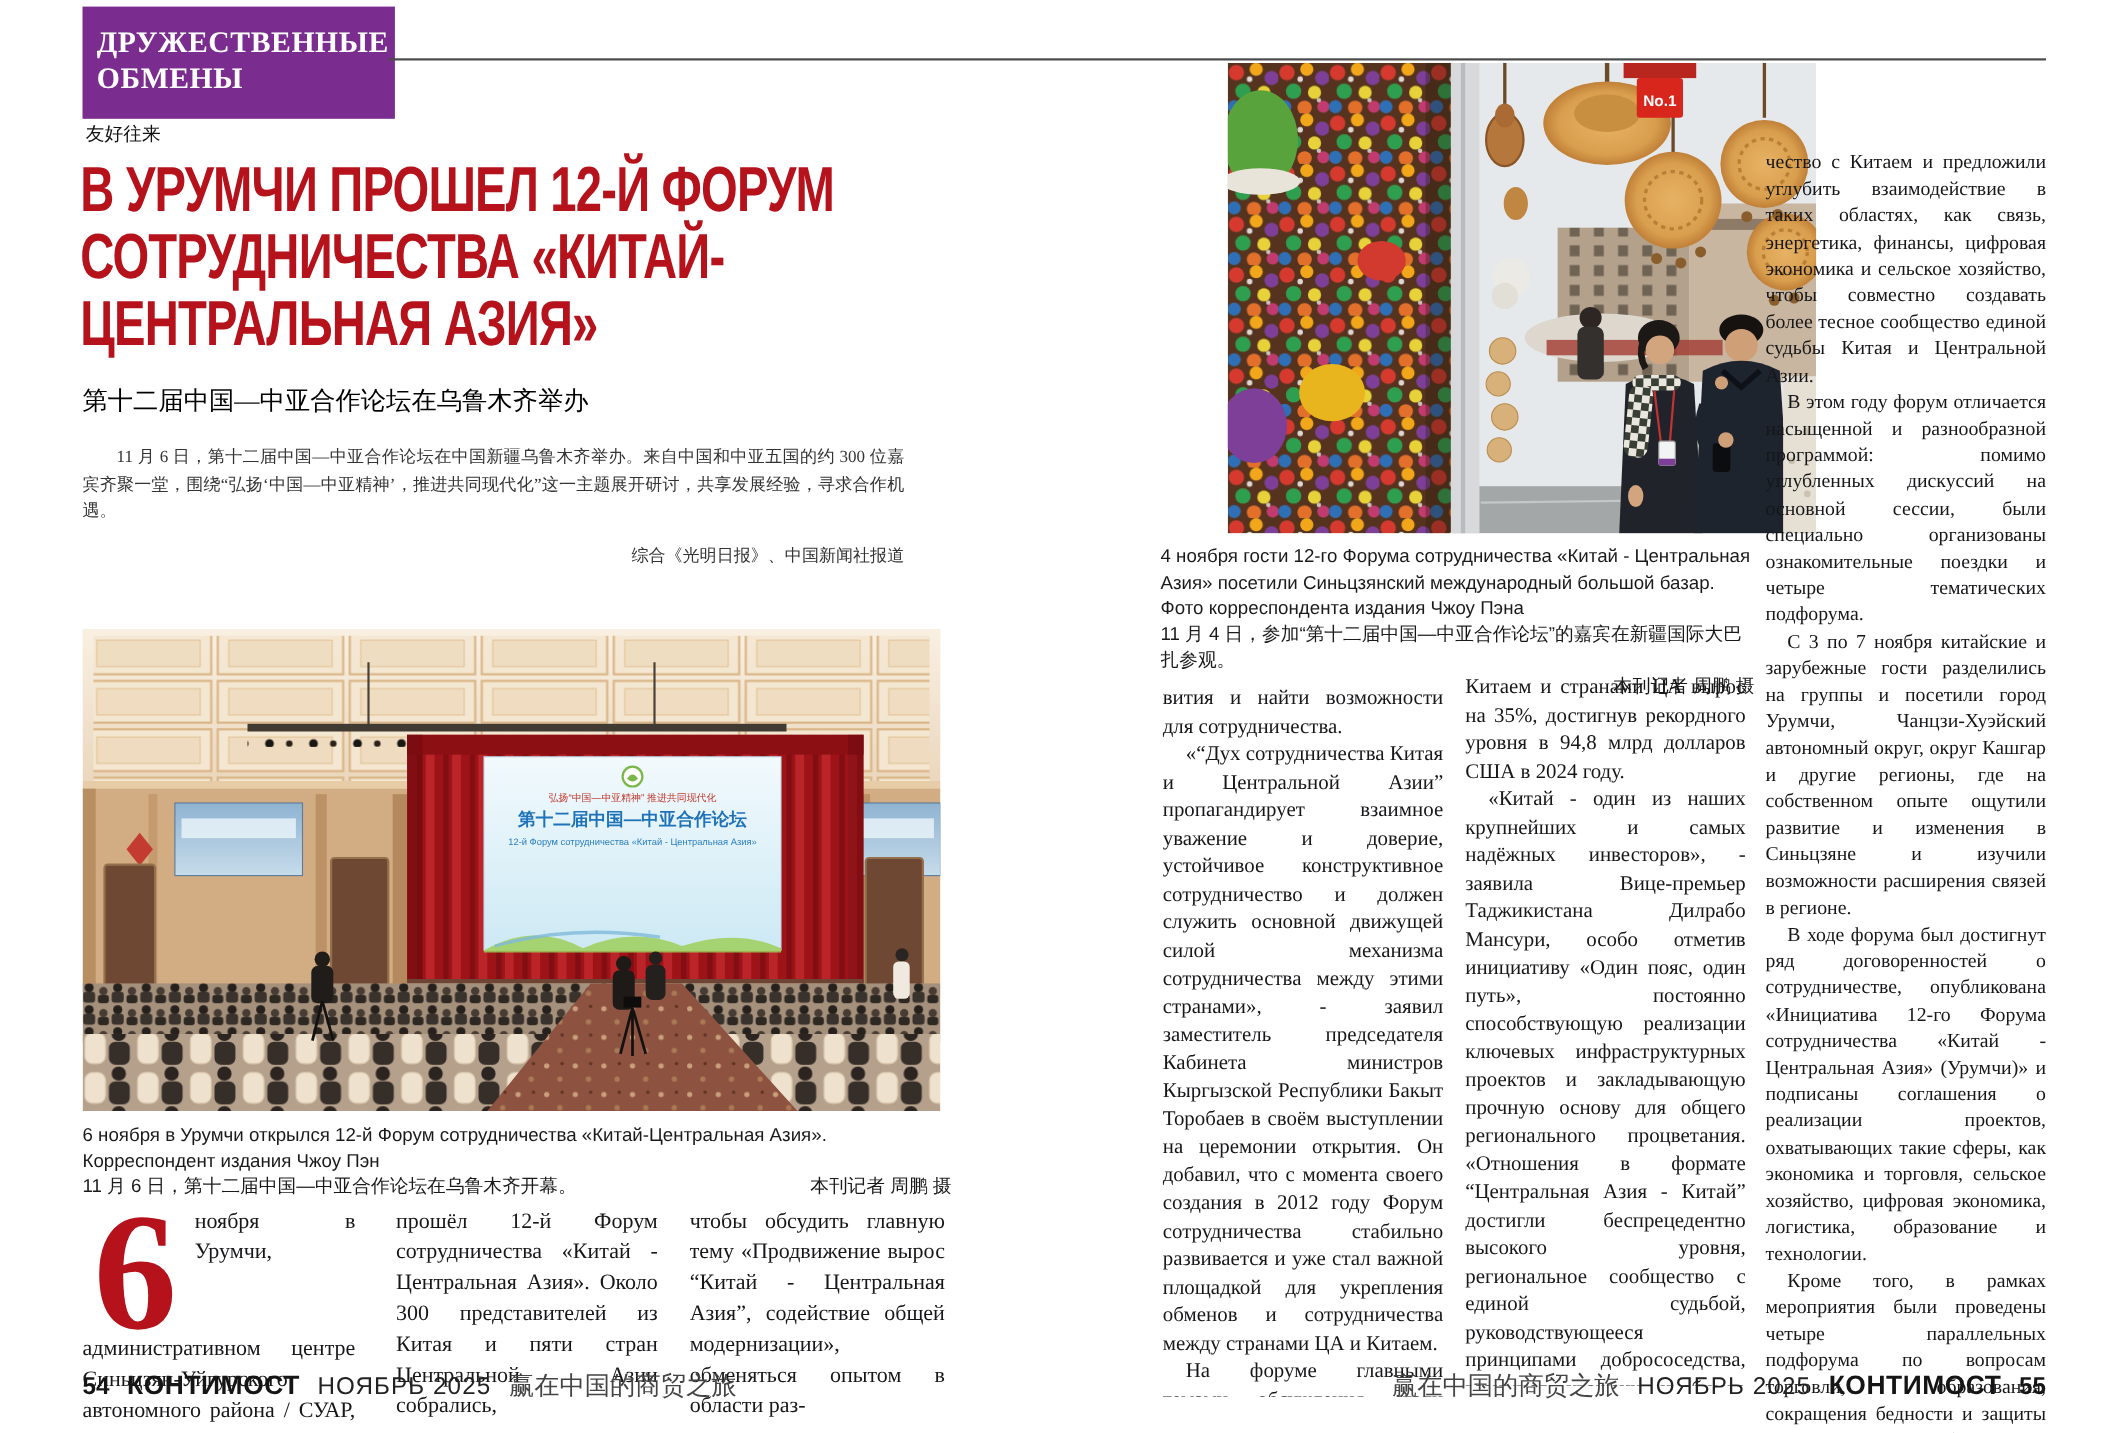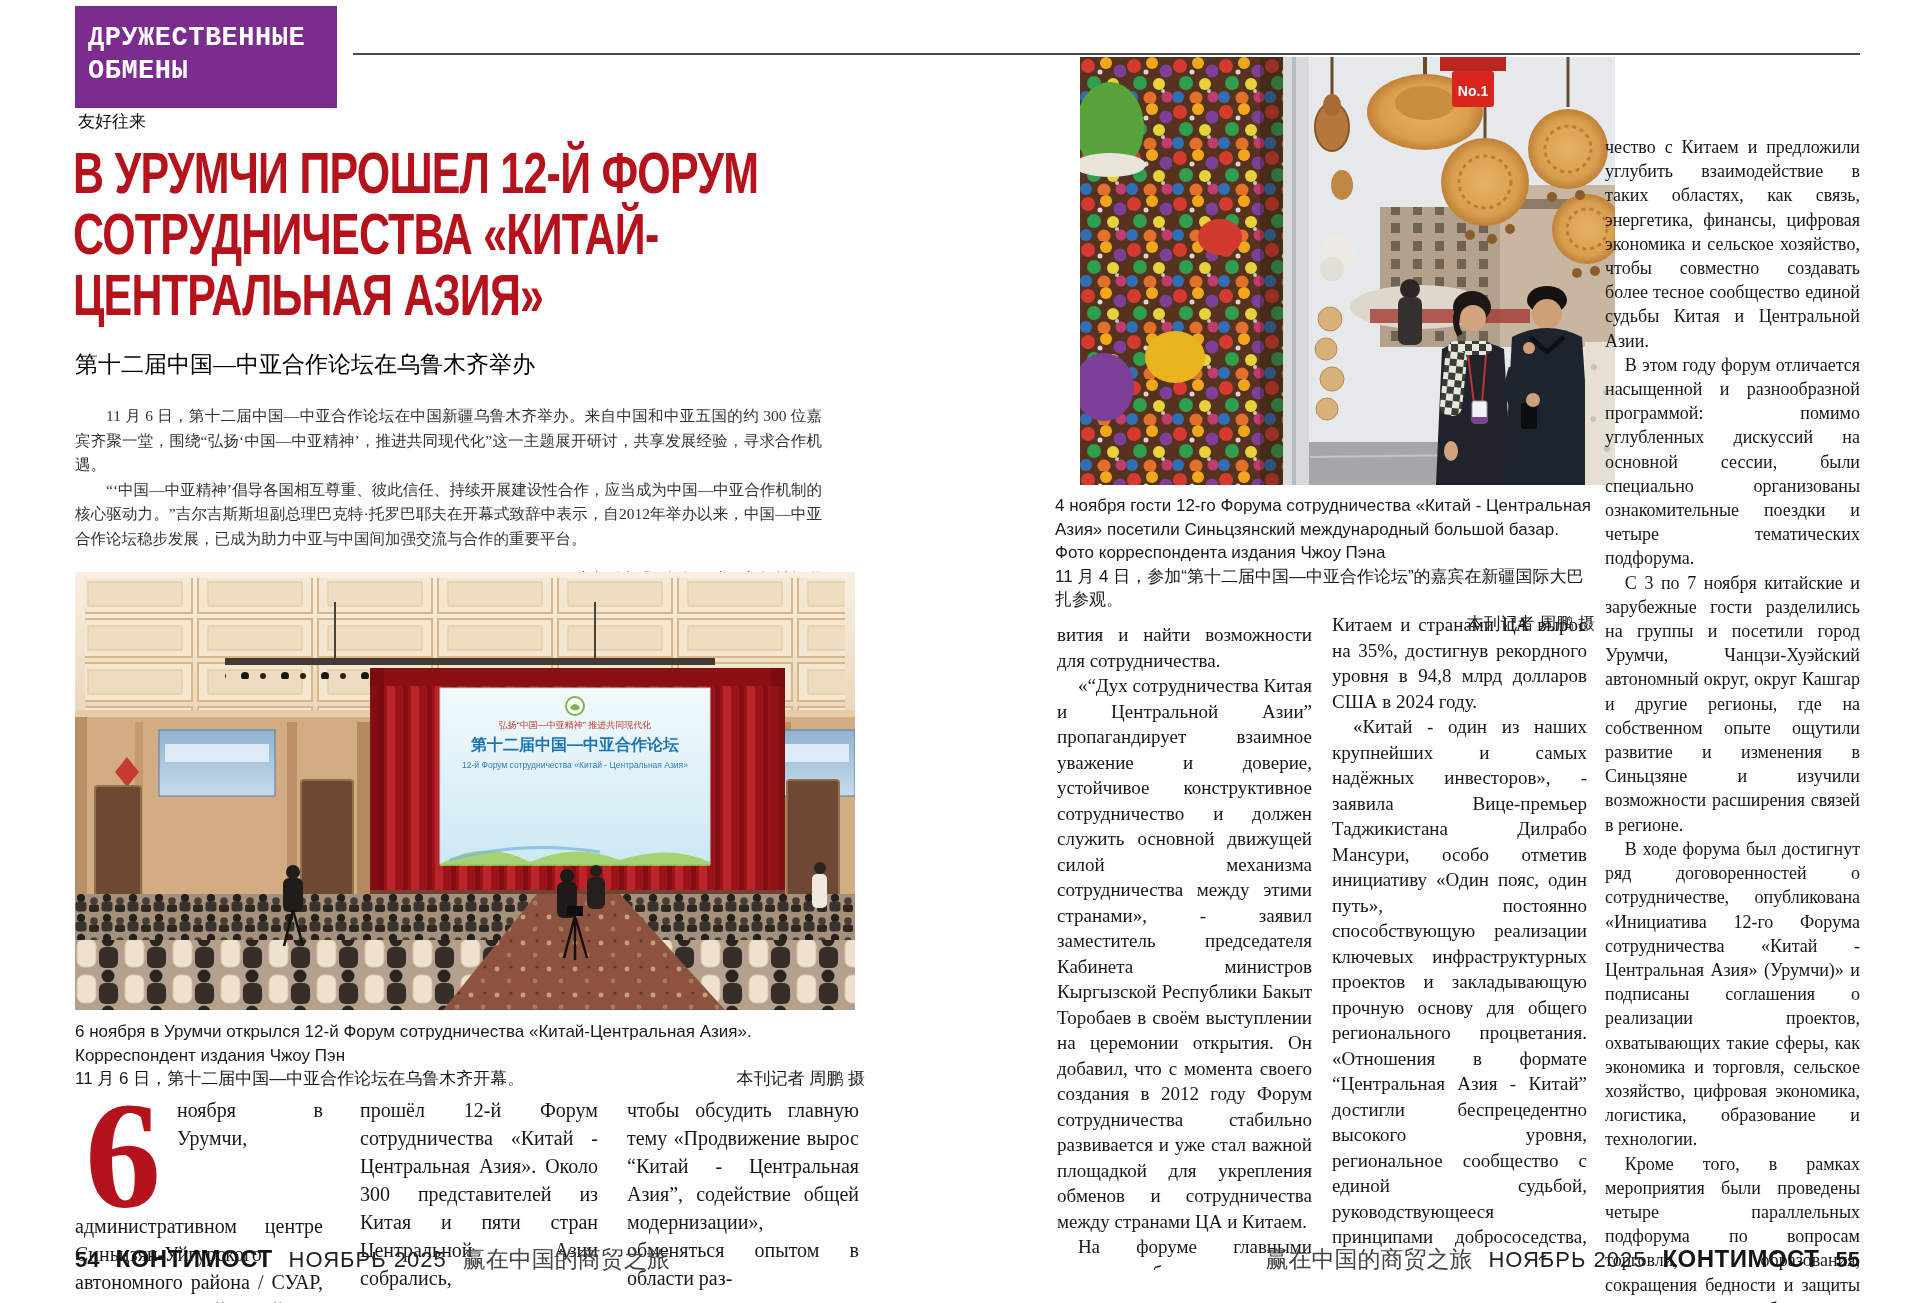--- a/index.html
+++ b/index.html
@@ -1,39 +1,39 @@
 <!DOCTYPE html>
 <html><head>
 <meta charset="utf-8">
 <style>
   html,body{margin:0;padding:0;background:#ffffff;}
   #canvas{position:relative;width:1920px;height:1303px;background:#ffffff;overflow:hidden;
           font-family:"Liberation Serif","DejaVu Serif",serif;color:#1c1c1e;}
   .abs{position:absolute;}
 
   
-  .section-box{left:75px;top:6px;width:262px;height:102px;background:#7b2c8f;color:#ffffff;
-               font-family:Liberation Mono, monospace;font-weight:700;
+  .section-box{left:75px;top:6px;width:284px;height:102px;background:#7b2c8f;color:#ffffff;
+               font-family:Liberation Serif, serif;font-weight:700;
                font-size:27px;line-height:33px;padding:16px 0 0 13px;box-sizing:border-box;letter-spacing:.5px;}
   .top-rule{left:353px;top:53px;width:1507px;height:2px;background:#4a4a4a;}
   .zh-tag{left:78px;top:110px;font-size:17px;color:#111;font-family:Liberation Mono, monospace;}
   .headline{left:73px;top:142px;color:#b5121b;font-family:"Liberation Sans","DejaVu Sans",sans-serif;
             font-weight:800;font-size:58px;letter-spacing:-1px;}
   .headline .hl{display:block;height:61px;line-height:61px;white-space:nowrap;
                 transform:scaleX(.74);transform-origin:left center;}
   .subtitle-zh{left:75px;top:349px;font-size:23px;font-weight:400;color:#000;}
 
   
   .zh-body{left:75px;top:404px;width:747px;font-size:15.5px;line-height:24.5px;color:#333;text-align:justify;}
   .zh-body p{margin:0;text-indent:2em;}
   .zh-credit{text-align:right;margin-top:16px;}
 
   
   .conf-photo{left:75px;top:572px;width:780px;height:438px;overflow:hidden;}
-  .bazaar-photo{left:1080px;top:57px;width:583px;height:428px;overflow:hidden;}
+  .bazaar-photo{left:1116px;top:57px;width:583px;height:428px;overflow:hidden;}
 
   
   .caption{font-family:"Liberation Sans","DejaVu Sans",sans-serif;font-size:17px;line-height:23.5px;color:#1a1a1a;}
   .cap-left{left:75px;top:1020px;width:790px;}
   .cap-right{left:1055px;top:494px;width:540px;}
   .cap-credit{float:right;}
 
   
   .colL{top:1096px;font-size:20px;line-height:28px;text-align:justify;color:#17171a;}
   .colL1{left:75px;width:248px;}
@@ -72,21 +72,20 @@
 
   <div class="abs headline">
     <span class="hl">В УРУМЧИ ПРОШЕЛ 12-Й ФОРУМ</span>
     <span class="hl">СОТРУДНИЧЕСТВА «КИТАЙ-</span>
     <span class="hl">ЦЕНТРАЛЬНАЯ АЗИЯ»</span>
   </div>
   <div class="abs subtitle-zh">第十二届中国—中亚合作论坛在乌鲁木齐举办</div>
 
   <div class="abs zh-body">
     <p>11 月 6 日，第十二届中国—中亚合作论坛在中国新疆乌鲁木齐举办。来自中国和中亚五国的约 300 位嘉宾齐聚一堂，围绕“弘扬‘中国—中亚精神’，推进共同现代化”这一主题展开研讨，共享发展经验，寻求合作机遇。</p>
-    <p>“‘中国—中亚精神’倡导各国相互尊重、彼此信任、持续开展建设性合作，应当成为中国—中亚合作机制的核心驱动力。”吉尔吉斯斯坦副总理巴克特·托罗巴耶夫在开幕式致辞中表示，自2012年举办以来，中国—中亚合作论坛稳步发展，已成为助力中亚与中国间加强交流与合作的重要平台。</p>
     <div class="zh-credit">综合《光明日报》、中国新闻社报道</div>
   </div>
 
   <div class="abs conf-photo">
     <svg width="780" height="438" viewBox="0 0 780 438">
       <defs>
         <linearGradient id="cCeil" x1="0" y1="0" x2="0" y2="1">
             <stop offset="0" stop-color="#f9f0e2"></stop>
             <stop offset="1" stop-color="#e9d5ba"></stop>
           </linearGradient>

